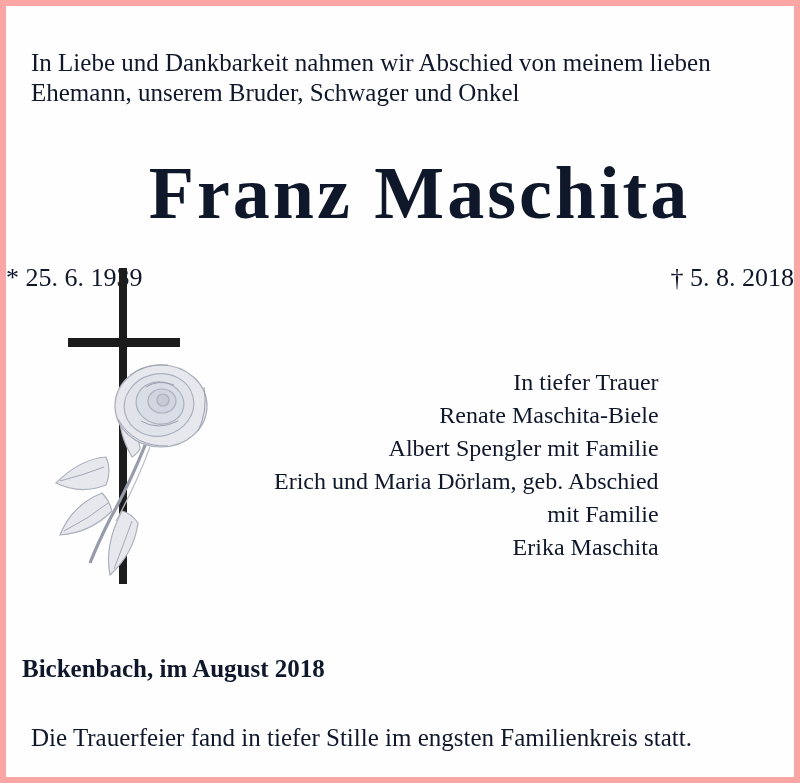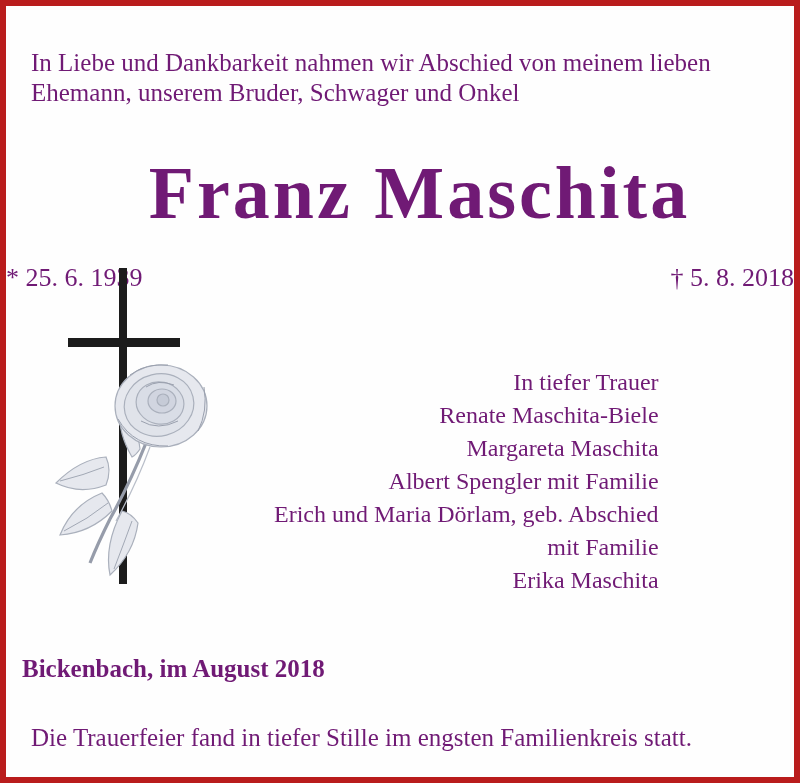--- a/index.html
+++ b/index.html
@@ -1,24 +1,24 @@
 <!DOCTYPE html>
 <html><head>
 <meta charset="utf-8">
 <style>
   html, body { margin: 0; padding: 0; background: #ffffff; }
   .page {
     position: relative;
     width: 800px;
     height: 783px;
     box-sizing: border-box;
-    border: 6px solid #b91c1c;
+    border: 6px solid #fca5a5;
     background: #fefefe;
     font-family: "Liberation Serif", "DejaVu Serif", serif;
-    color: #701a75;
+    color: #0f172a;
     overflow: hidden;
   }
   .intro {
     position: absolute;
     left: 25px; top: 42px;
     font-size: 25px;
     line-height: 30px;
     white-space: nowrap;
   }
   .name {
@@ -124,21 +124,20 @@
           <path d="M95,160 Q112,170 132,160"></path>
           <path d="M100,126 Q112,118 128,124"></path>
         </g>
       </g>
     </svg>
   </div>
 
   <div class="mourners">
     <div class="m-intro">In tiefer Trauer</div>
     <div class="m-name">Renate Maschita-Biele</div>
-    <div class="m-name">Margareta Maschita</div>
     <div class="m-name">Albert Spengler mit Familie</div>
     <div class="m-name">Erich und Maria Dörlam, geb. Abschied</div>
     <div class="m-name">mit Familie</div>
     <div class="m-name">Erika Maschita</div>
   </div>
 
   <div class="place">Bickenbach, im August 2018</div>
 
   <div class="closing">Die Trauerfeier fand in tiefer Stille im engsten Familienkreis statt.</div>
 

